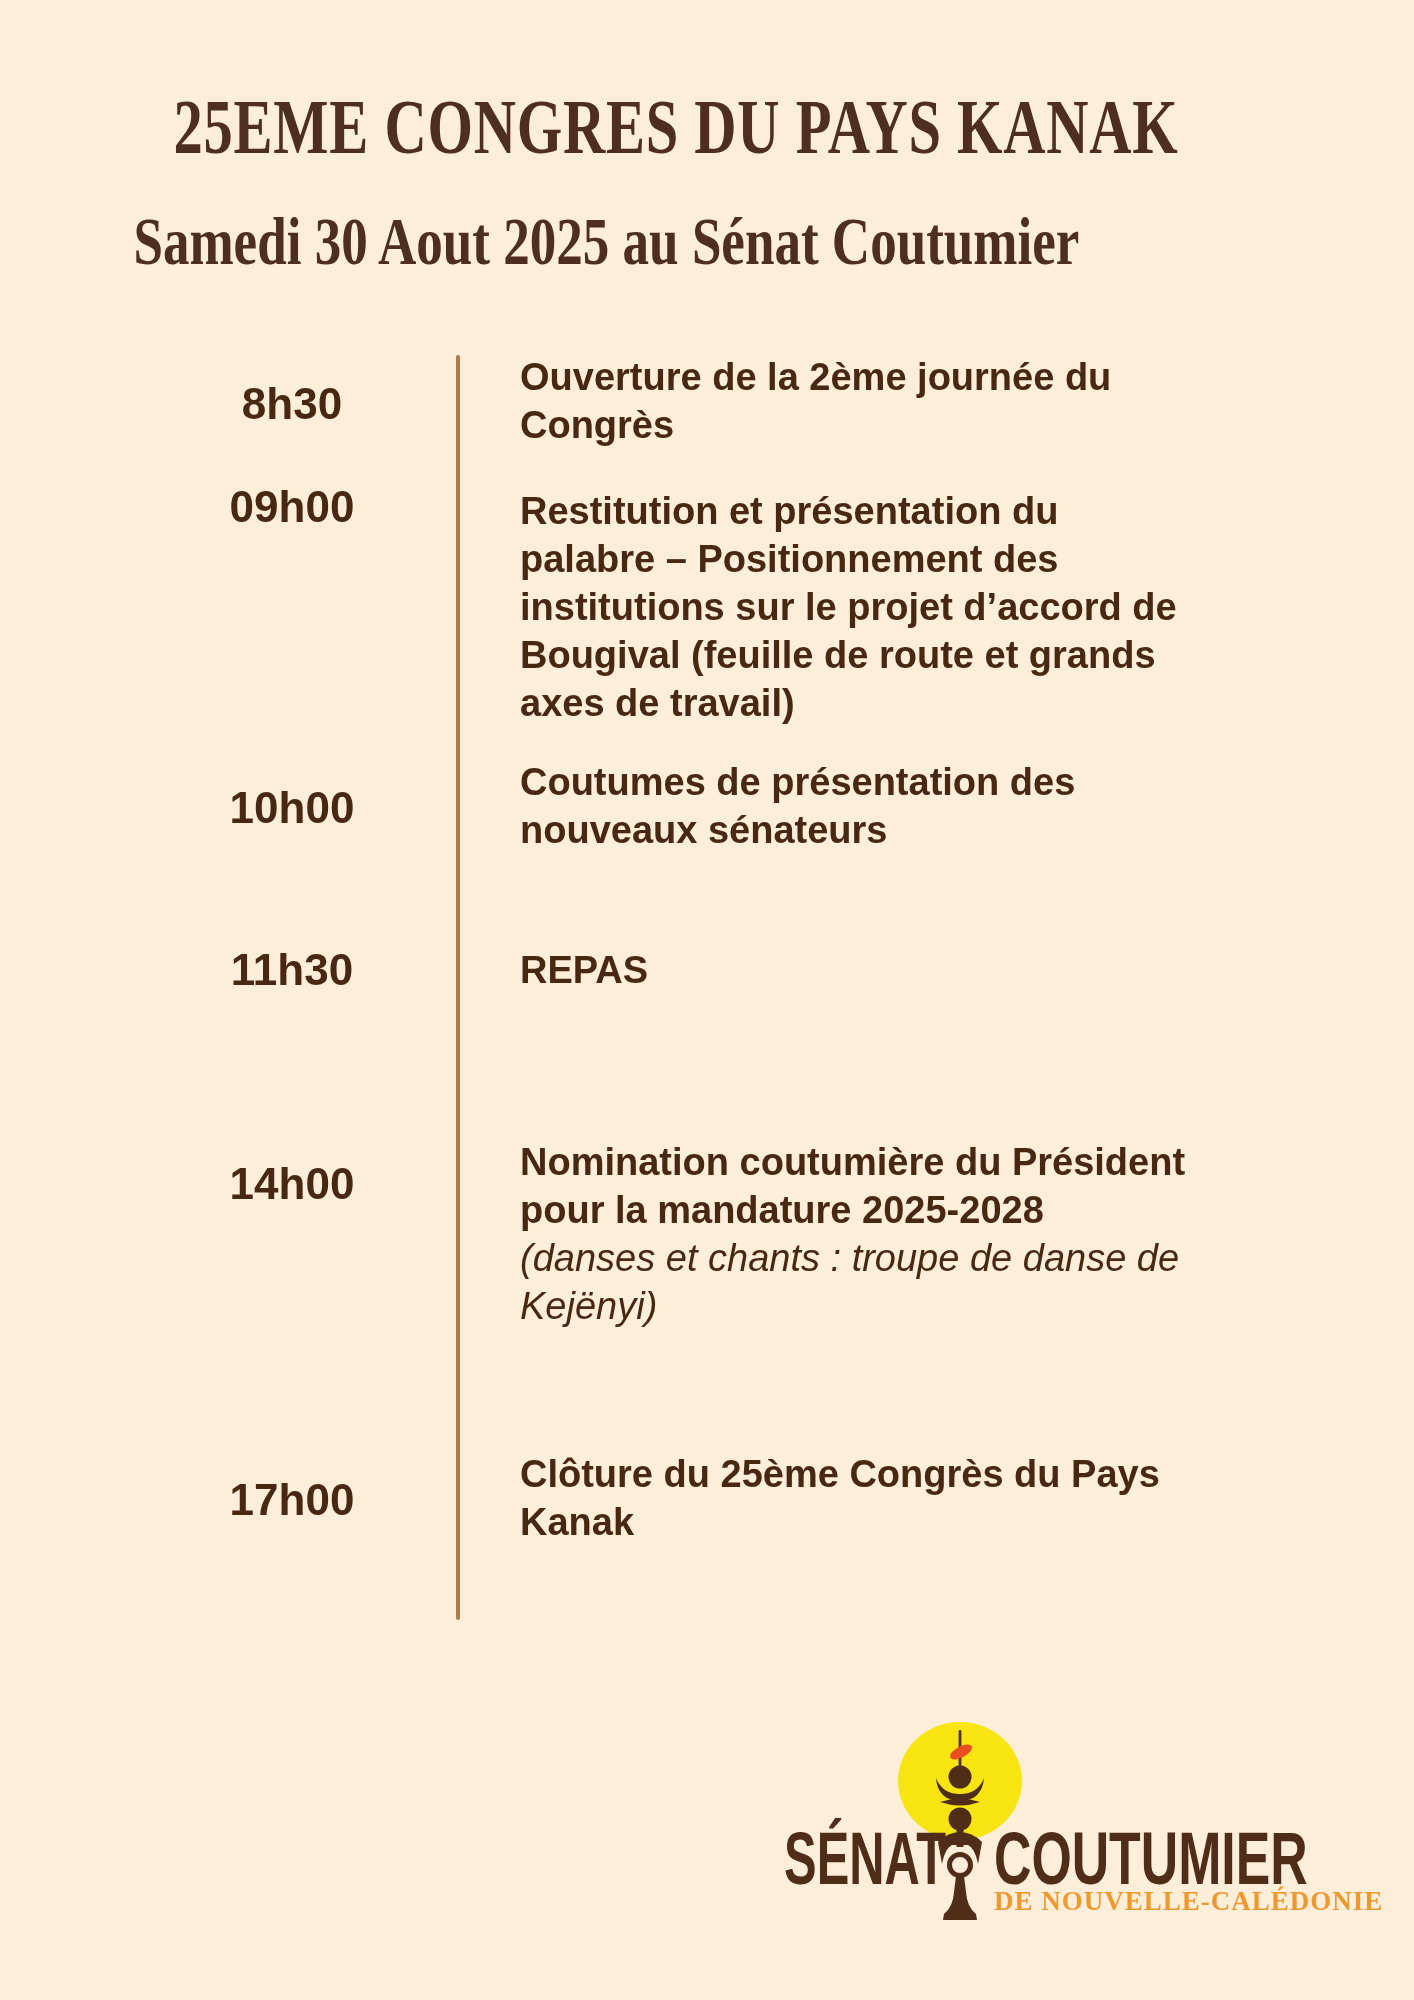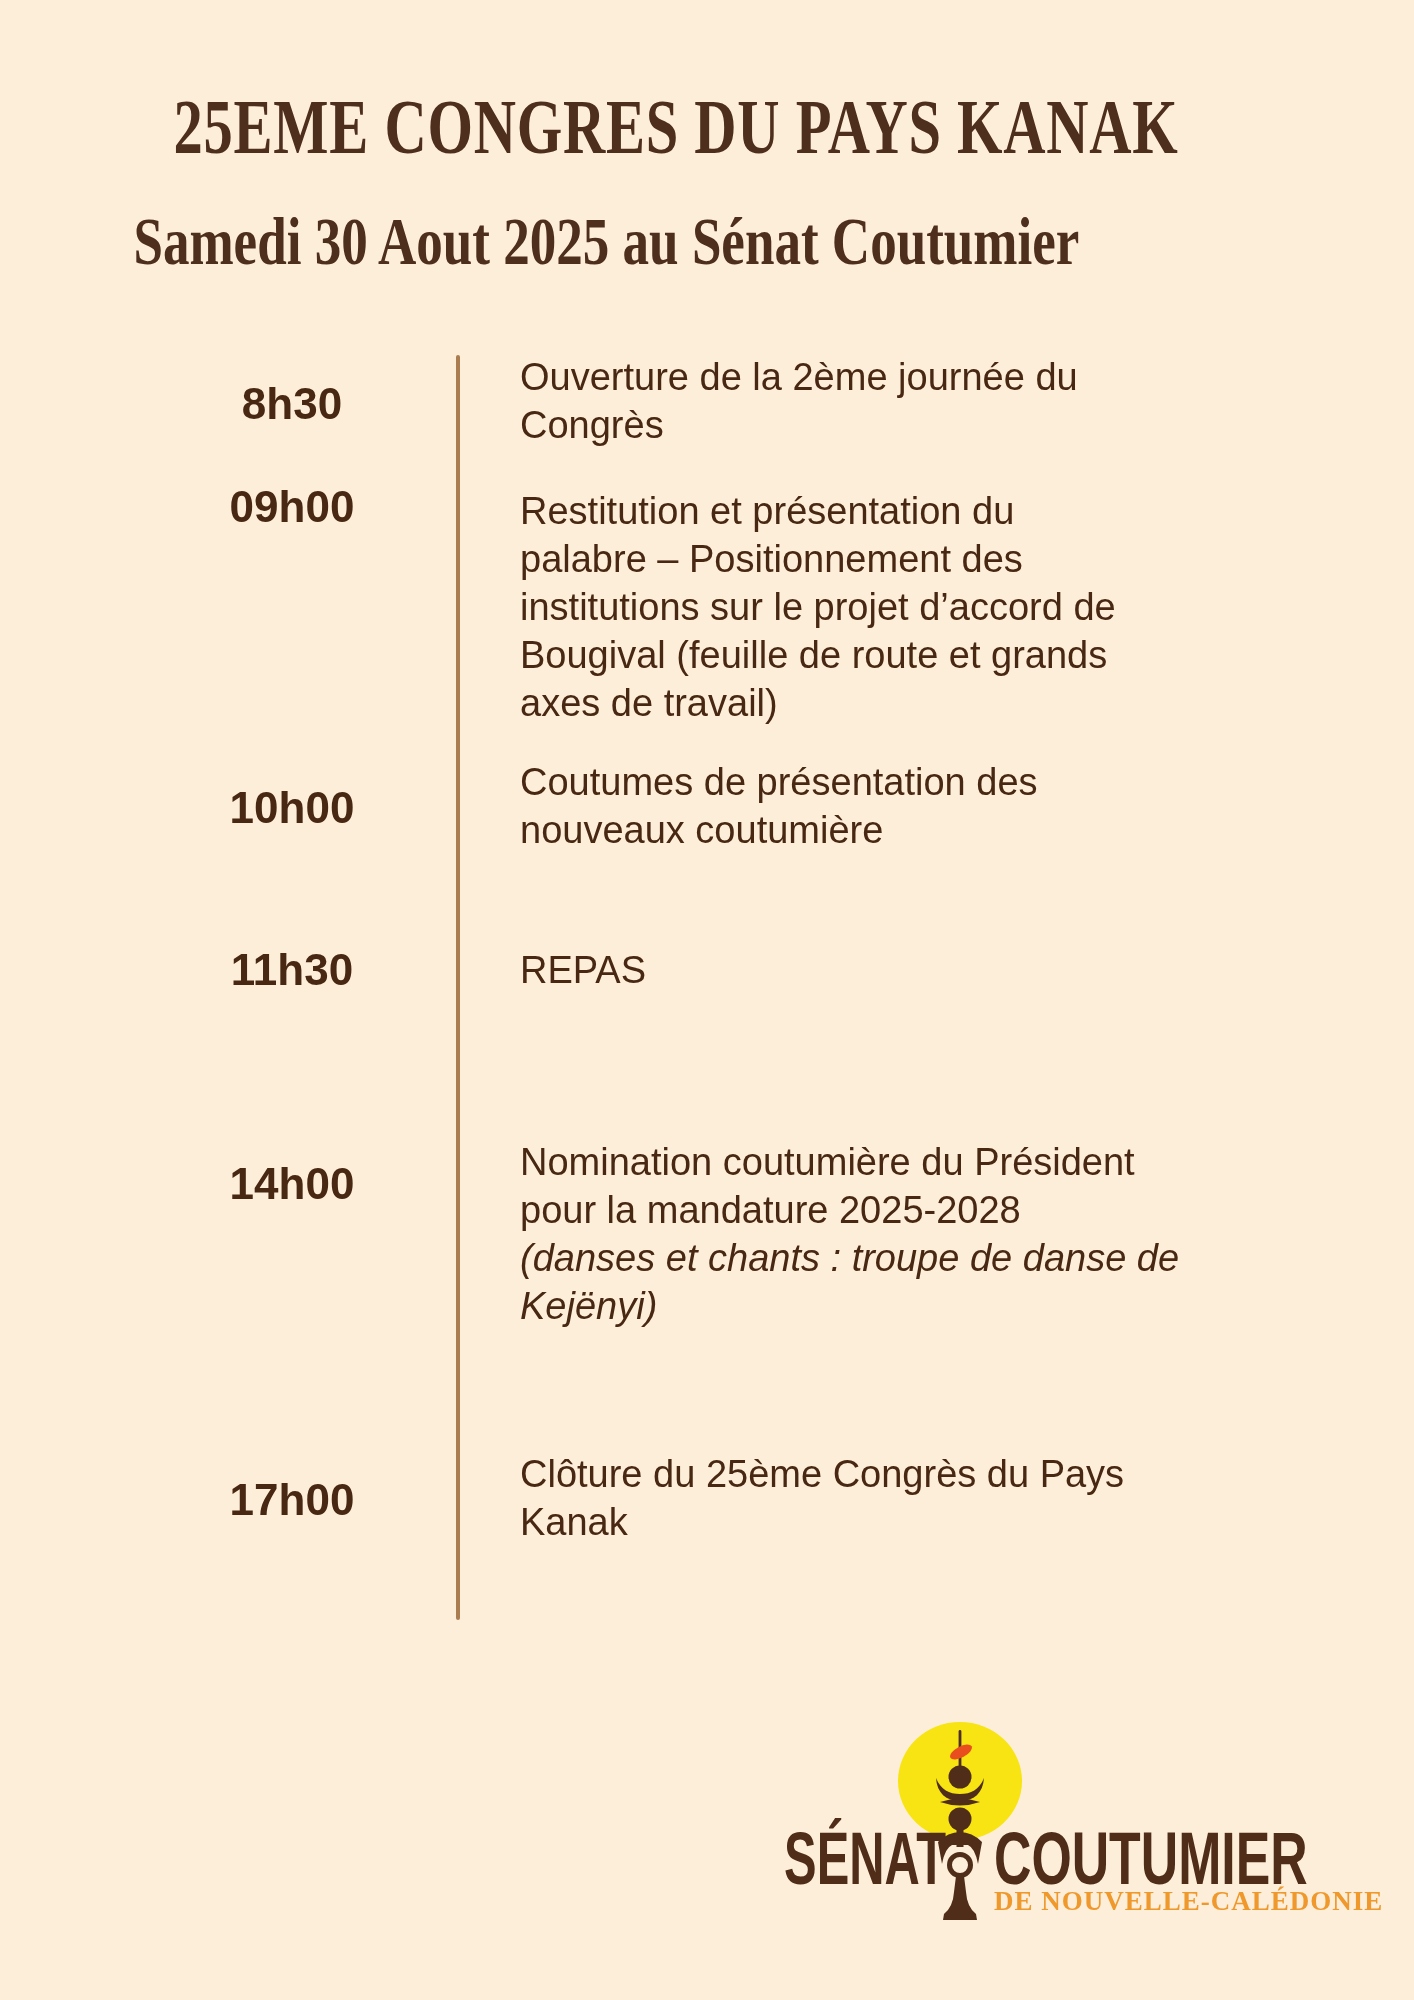--- a/index.html
+++ b/index.html
@@ -40,21 +40,21 @@
   .sched-row:nth-of-type(6){--tt:1476px;--dt:1450px}
   .time{
     position:absolute;left:172px;width:240px;top:var(--tt);
     font-size:44px;font-weight:bold;line-height:48px;text-align:center;
     color:var(--ink-sans);
   }
   .desc{
     position:absolute;left:520px;width:840px;top:var(--dt);
     font-size:38px;line-height:48px;color:var(--ink-sans);
   }
-  .desc .main{font-weight:normal;white-space:pre-line;}
+  .desc .main{font-weight:bold;white-space:pre-line;}
   .desc .note{font-weight:normal;white-space:pre-line;font-style:italic;}
   .desc .note:empty{display:none}
   .logo-circle{
     position:absolute;left:258px;top:22px;width:124px;height:118px;
     background:var(--yellow);border-radius:50%;
   }
   .logo-senat,.logo-coutumier{
     position:absolute;top:1822px;font-weight:bold;font-size:74px;line-height:1;
     color:var(--logo-brown);white-space:nowrap;
   }
@@ -102,21 +102,21 @@
 Bougival (feuille de route et grands
 axes de travail)</div>
 
       </div>
     </div>
 
     <div class="sched-row">
       <div class="time">10h00</div>
       <div class="desc">
         <div class="main">Coutumes de présentation des
-nouveaux coutumière</div>
+nouveaux sénateurs</div>
 
       </div>
     </div>
 
     <div class="sched-row">
       <div class="time">11h30</div>
       <div class="desc">
         <div class="main">REPAS</div>
 
       </div>

